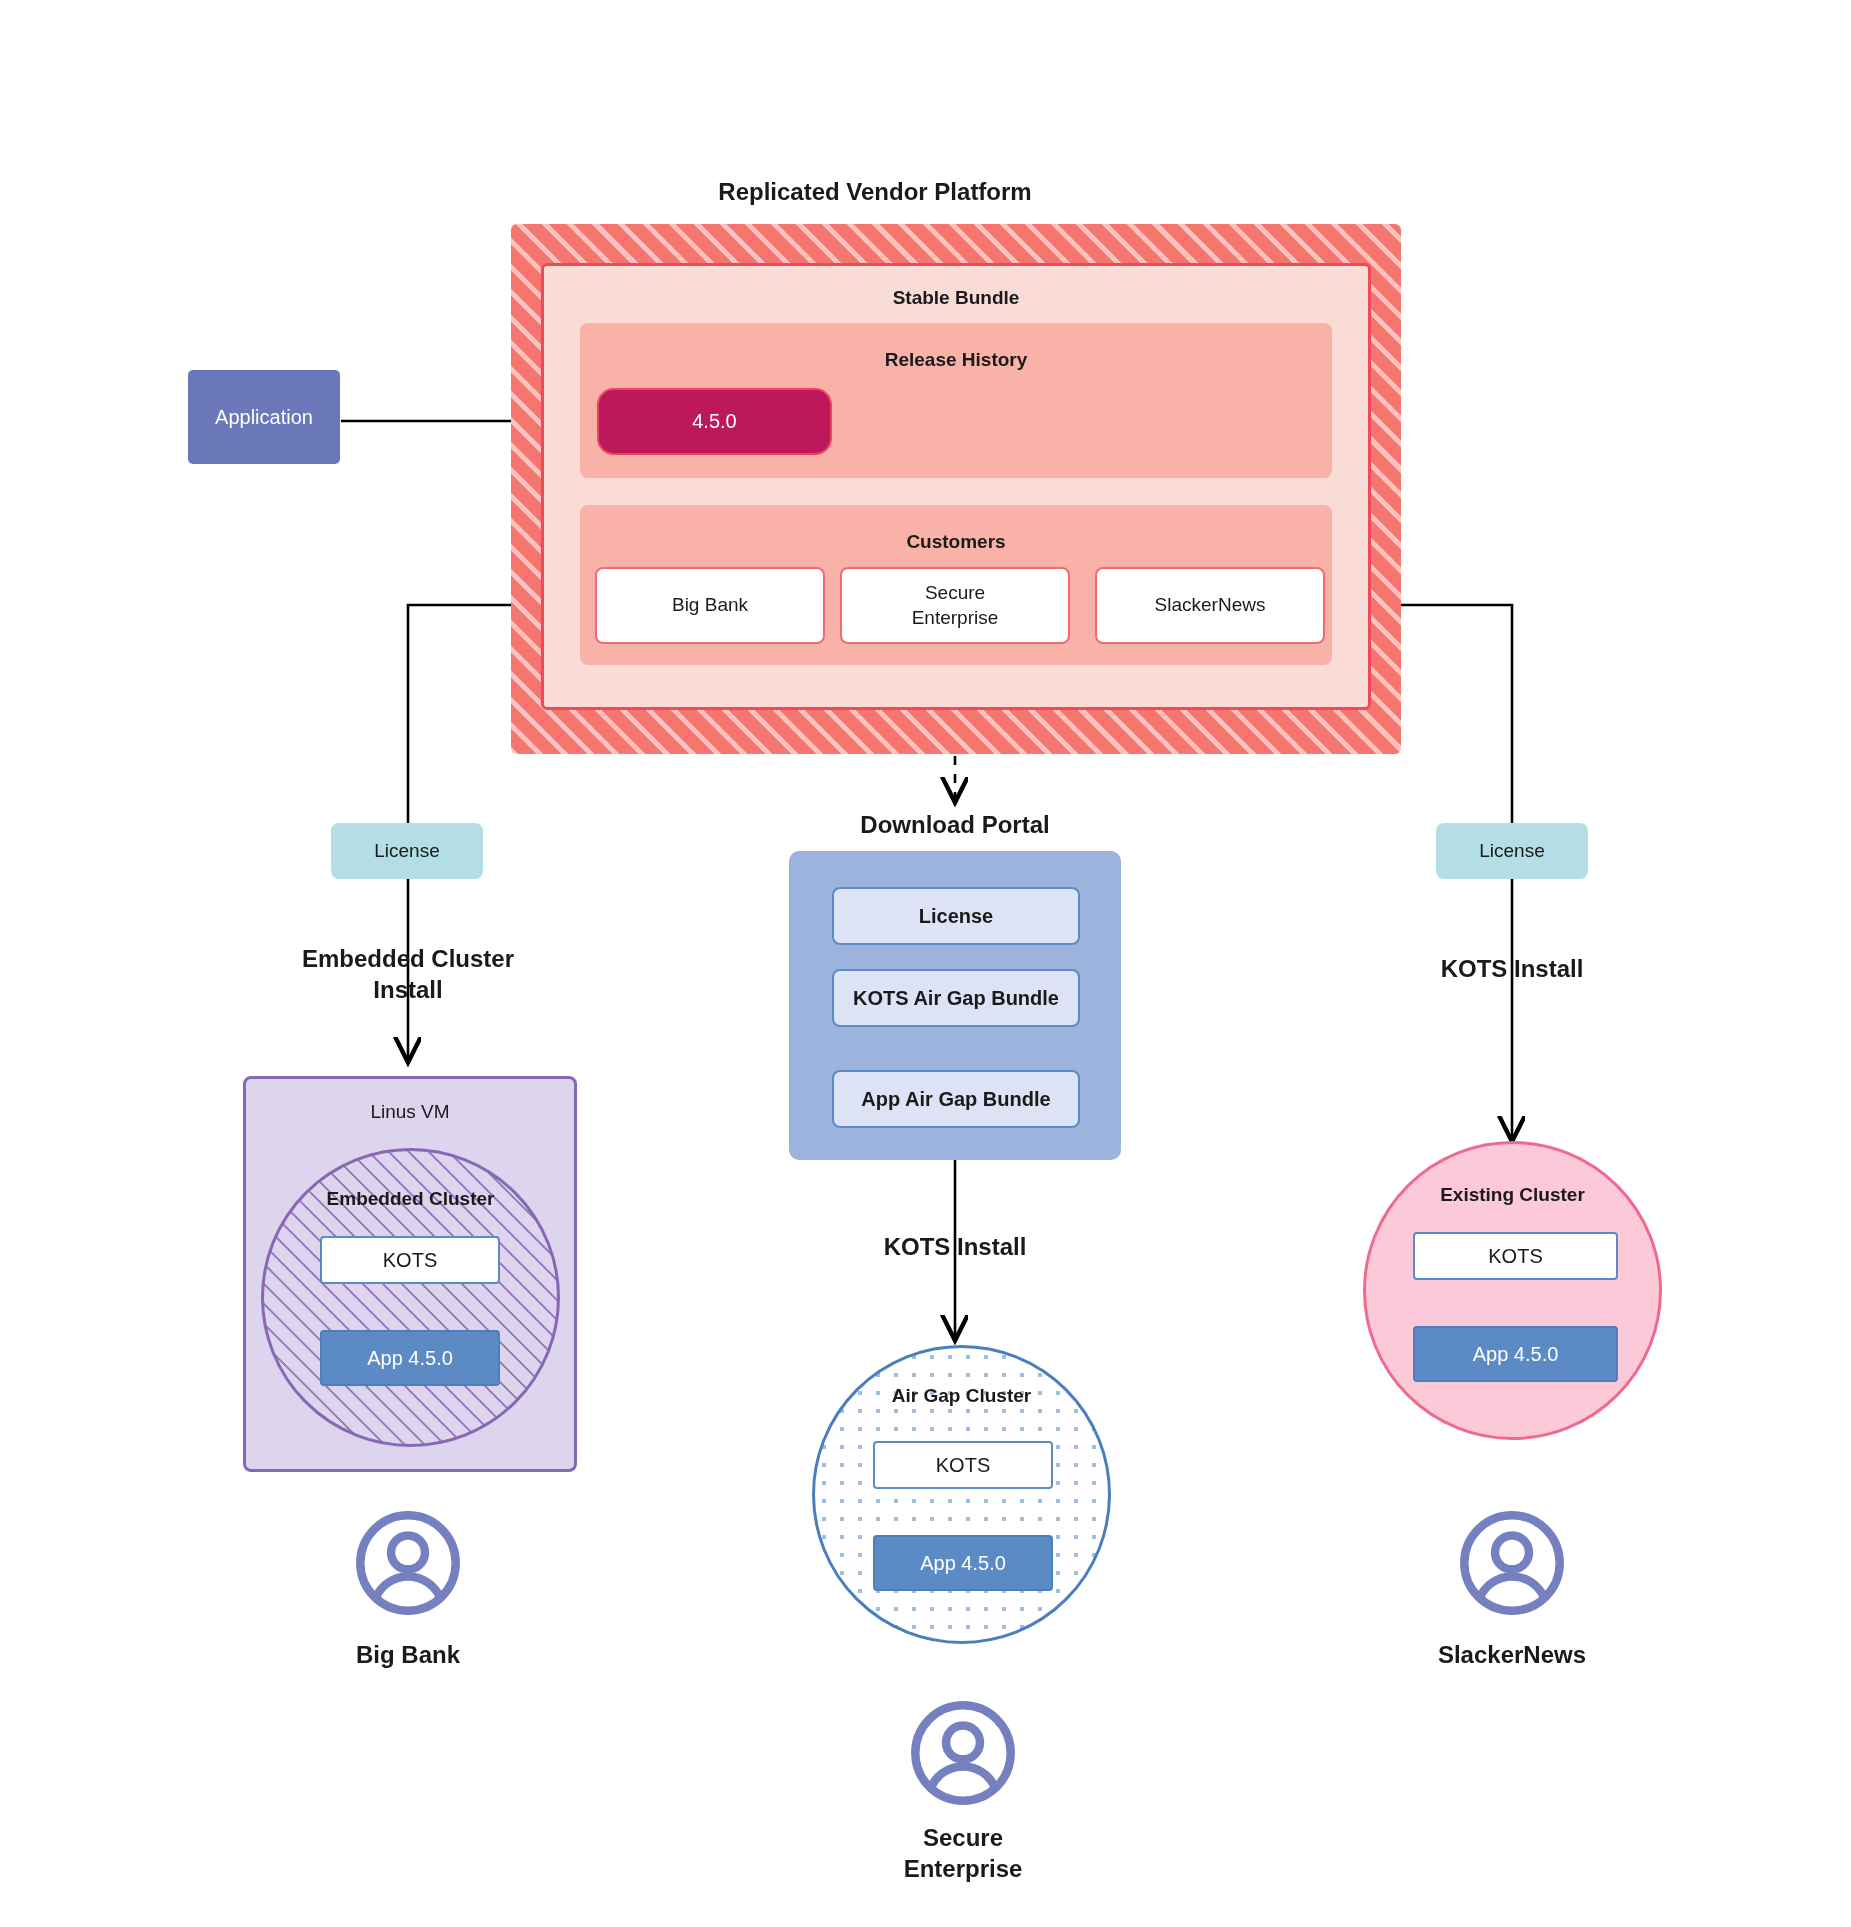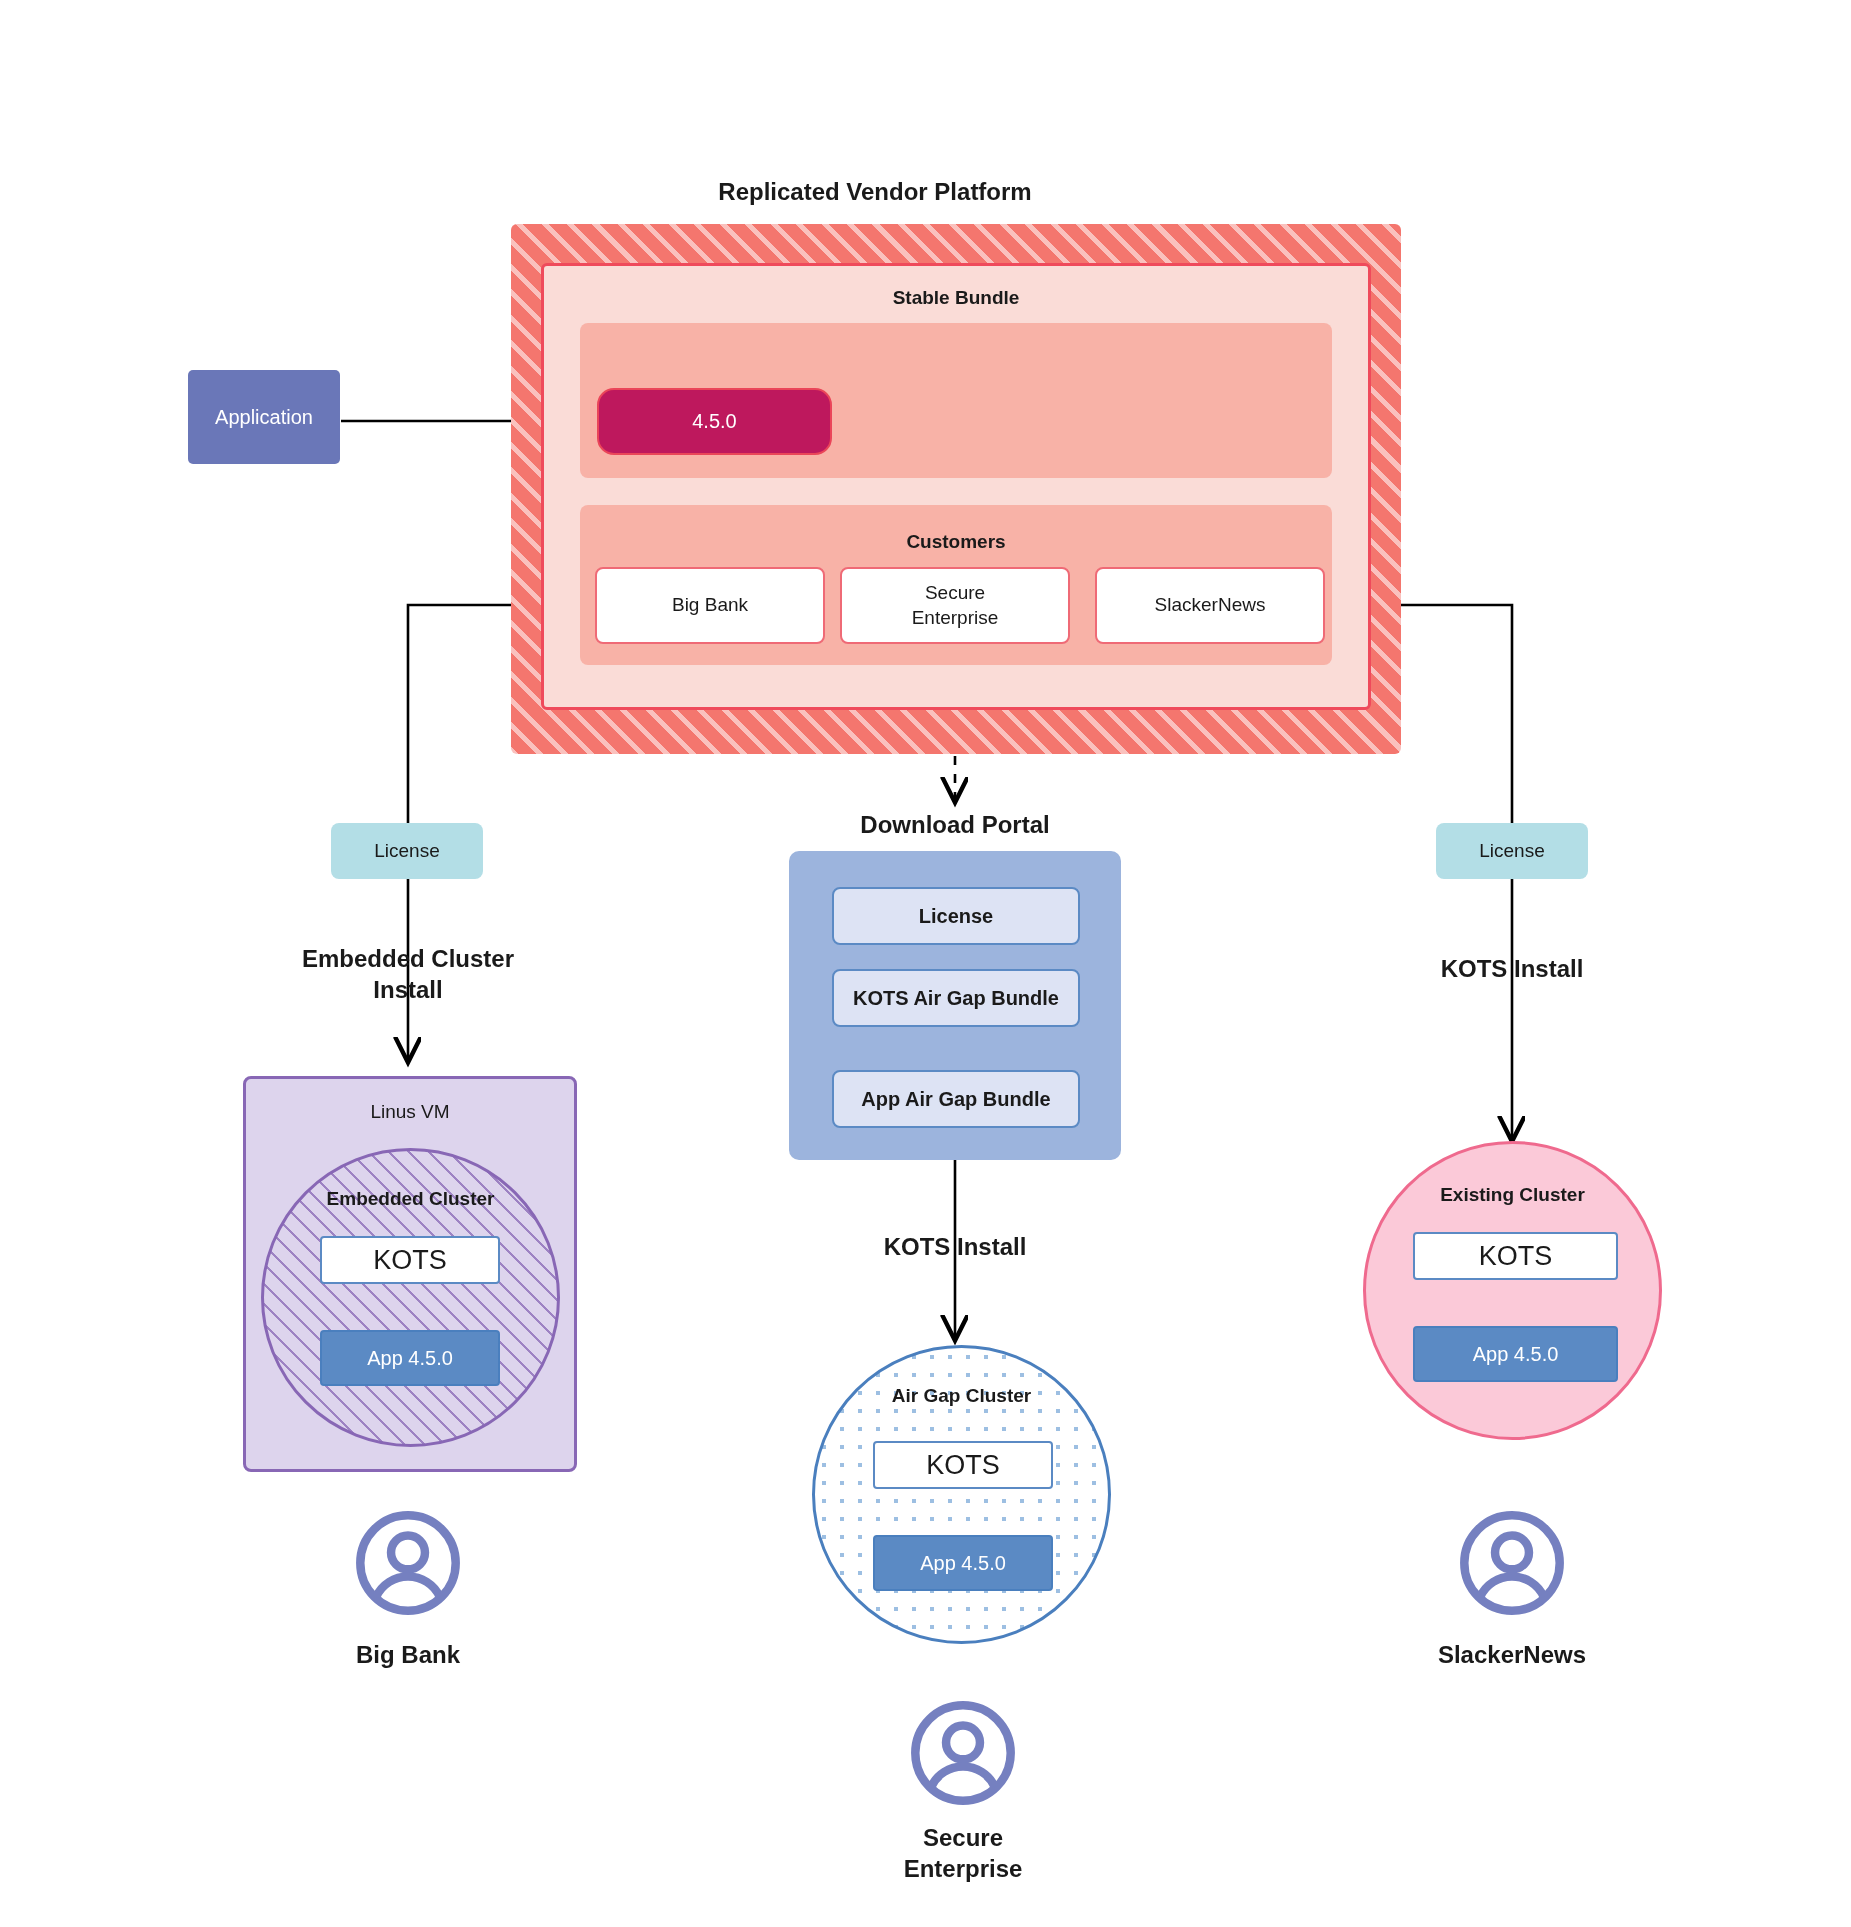--- a/index.html
+++ b/index.html
@@ -48,21 +48,21 @@
       rgba(255,255,255,0) 2px, rgba(255,255,255,0) 14px);
   }
   .circ-airgap{
     border:3px solid #4a7fbe;
     background-color:#ffffff;
     background-image:radial-gradient(#9dbfe2 2.2px, transparent 2.3px);
     background-size:18px 18px;
   }
   .circ-existing{border:3px solid #ef6a8e;background:#fbc9d8;}
   .circ-title{position:absolute;width:100%;text-align:center;font-size:19px;font-weight:600;color:#1a1a1a;}
-  .kots-box{background:#ffffff;border:2px solid #5b8ac4;border-radius:4px;color:#1a1a1a;font-size:27px;}
+  .kots-box{background:#ffffff;border:2px solid #5b8ac4;border-radius:4px;color:#1a1a1a;font-size:20px;}
   .appver-box{background:#5b8ac4;border:2px solid #4a7fbe;border-radius:4px;color:#ffffff;font-size:20px;}
 
   .persona-name{font-size:24px;font-weight:700;color:#1a1a1a;line-height:1.28;}
   .avatar-wrap{position:absolute;}
 </style>
 </head>
 <body>
 
 <div id="stage">
 
@@ -96,20 +96,21 @@
 
   <div class="lbl platform-title" style="left:675px;top:175px;width:400px;height:34px;">Replicated Vendor Platform</div>
 
   <div class="node outer-red" style="left:511px;top:224px;width:890px;height:530px;"></div>
 
   <div class="node stable-channel" style="left:541px;top:263px;width:830px;height:447px;"></div>
 
   <div class="lbl band-title" style="left:541px;top:285px;width:830px;height:26px;">Stable Bundle</div>
 
   <div class="node band" style="left:580px;top:323px;width:752px;height:155px;"></div>
+  <div class="lbl band-title" style="left:580px;top:348px;width:752px;height:24px;">Release History</div>
 
   <div class="node rel-current" style="left:597px;top:388px;width:235px;height:67px;">4.5.0</div>
 
   <div class="node band" style="left:580px;top:505px;width:752px;height:160px;"></div>
   <div class="lbl band-title" style="left:580px;top:530px;width:752px;height:24px;">Customers</div>
 
   <div class="node cust-box" style="left:595px;top:567px;width:230px;height:77px;white-space:pre-line;">Big Bank</div>
   <div class="node cust-box" style="left:840px;top:567px;width:230px;height:77px;white-space:pre-line;">Secure
 Enterprise</div>
   <div class="node cust-box" style="left:1095px;top:567px;width:230px;height:77px;white-space:pre-line;">SlackerNews</div>

